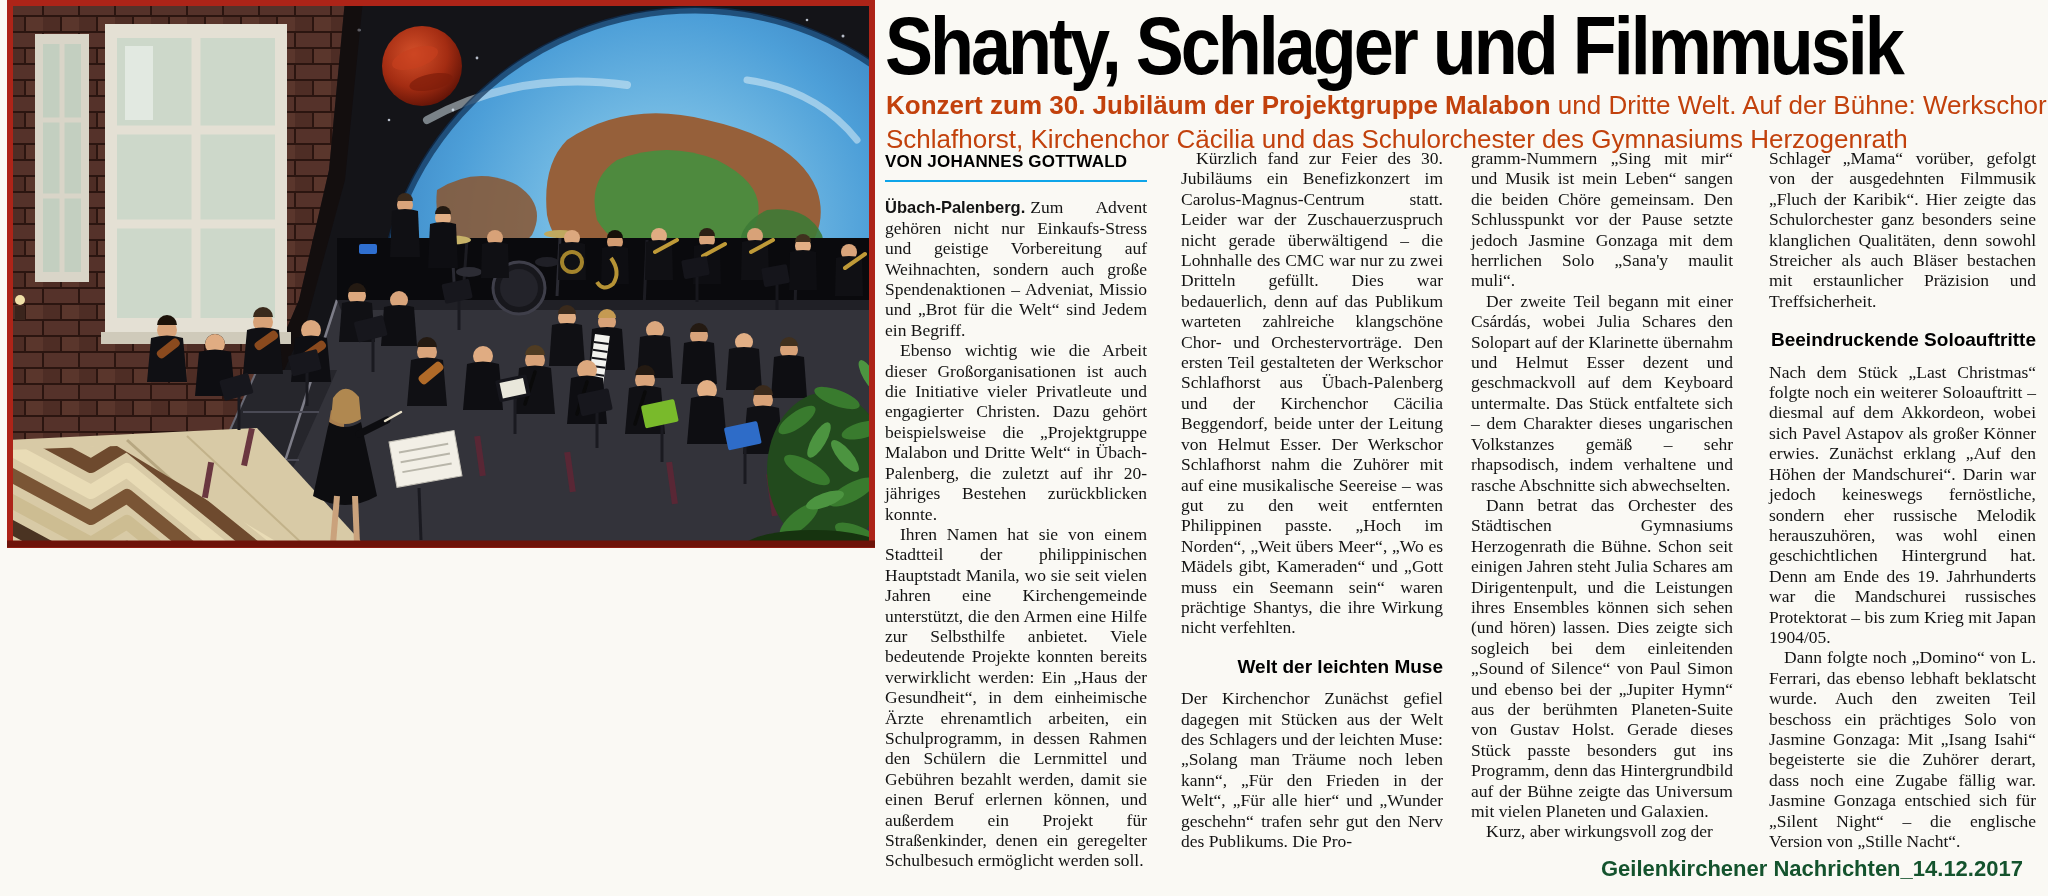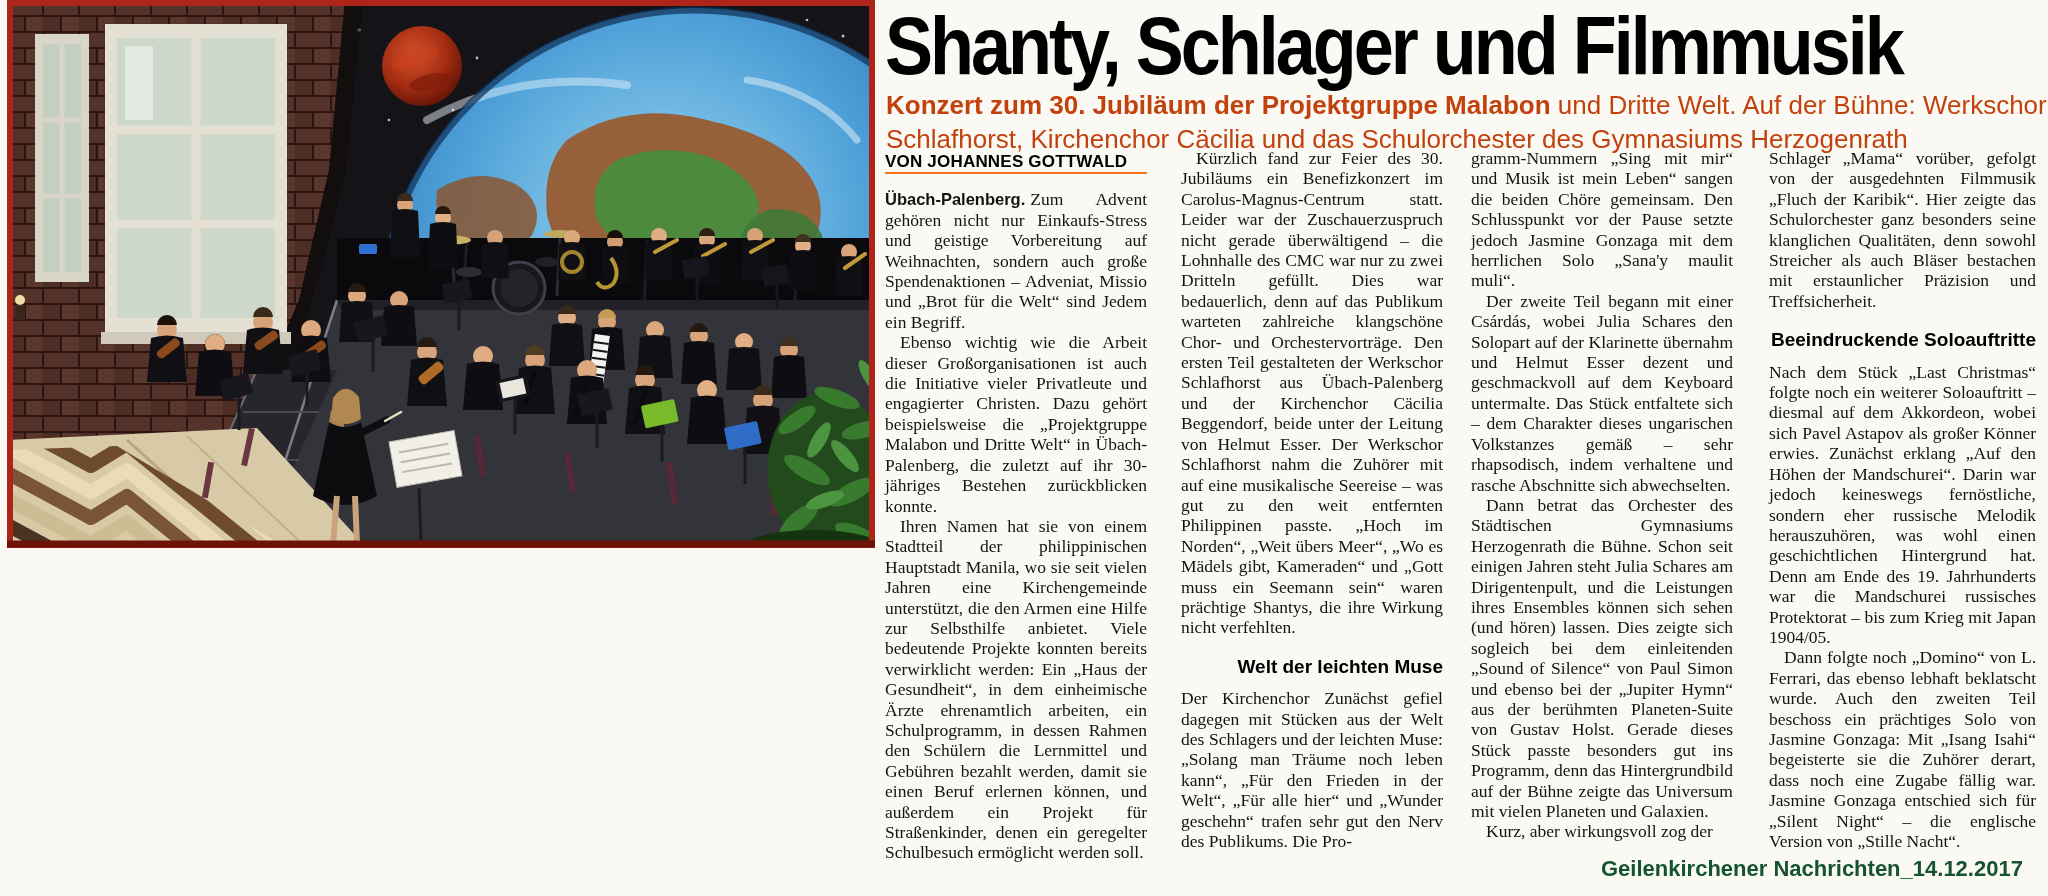--- a/index.html
+++ b/index.html
@@ -12,21 +12,21 @@
 
   
   .article{position:absolute;left:878px;top:0;width:1170px;height:896px;}
   .headline{position:absolute;left:0;top:0;margin:0;font-weight:700;font-size:72px;
             letter-spacing:-3px;color:#000;transform:scale(1,1.12);transform-origin:left top;
             white-space:nowrap;}
   .subheadline{position:absolute;left:1px;top:88px;width:1162px;font-size:26px;line-height:34px;color:#c2410c;}
   .subheadline b{font-weight:700;}
 
   .byline{font-weight:700;font-size:17px;letter-spacing:.2px;color:#000;
-          border-bottom:2px solid #f97316;padding-bottom:0;margin-bottom:15px;
+          border-bottom:2px solid #0ea5e9;padding-bottom:8px;margin-bottom:15px;
           font-family:"Liberation Sans",sans-serif;}
 
   .col{position:absolute;width:262px;font-family:"Liberation Serif",serif;
        font-size:17.5px;line-height:20.4px;color:#131313;text-align:justify;
        hyphens:auto;-webkit-hyphens:auto;}
   .col p{margin:0;}
   .col p.ind{text-indent:15px;}
   .lead{font-weight:700;font-family:"Liberation Sans",sans-serif;font-size:16.5px;margin-right:5px;}
   .subhead{font-family:"Liberation Sans",sans-serif;font-weight:700;font-size:19px;
            margin:19px 0 11px 0;color:#000;text-align:right;}
@@ -469,21 +469,21 @@
   </div>
 
   <div class="article">
     <h1 class="headline">Shanty, Schlager und Filmmusik</h1>
 
     <div class="subheadline"><b>Konzert zum 30. Jubiläum der Projektgruppe Malabon</b><span> und Dritte Welt. Auf der Bühne: Werkschor Schlafhorst, Kirchenchor Cäcilia und das Schulorchester des Gymnasiums Herzogenrath</span></div>
 
     <div class="col col1">
       <div class="byline">VON JOHANNES GOTTWALD</div>
       <p><span class="lead">Übach-Palenberg.</span><span>Zum Advent gehören nicht nur Einkaufs-Stress und geistige Vorbereitung auf Weihnachten, sondern auch große Spendenaktionen – Adveniat, Missio und „Brot für die Welt“ sind Jedem ein Begriff.</span></p>
-      <p class="ind">Ebenso wichtig wie die Arbeit dieser Großorganisationen ist auch die Initiative vieler Privatleute und engagierter Christen. Dazu gehört beispielsweise die „Projektgruppe Malabon und Dritte Welt“ in Übach-Palenberg, die zuletzt auf ihr 30-jähriges Bestehen zurückblicken konnte.</p>
+      <p class="ind">Ebenso wichtig wie die Arbeit dieser Großorganisationen ist auch die Initiative vieler Privatleute und engagierter Christen. Dazu gehört beispielsweise die „Projektgruppe Malabon und Dritte Welt“ in Übach-Palenberg, die zuletzt auf ihr 20-jähriges Bestehen zurückblicken konnte.</p>
       <p class="ind">Ihren Namen hat sie von einem Stadtteil der philippinischen Hauptstadt Manila, wo sie seit vielen Jahren eine Kirchengemeinde unterstützt, die den Armen eine Hilfe zur Selbsthilfe anbietet. Viele bedeutende Projekte konnten bereits verwirklicht werden: Ein „Haus der Gesundheit“, in dem einheimische Ärzte ehrenamtlich arbeiten, ein Schulprogramm, in dessen Rahmen den Schülern die Lernmittel und Gebühren bezahlt werden, damit sie einen Beruf erlernen können, und außerdem ein Projekt für Straßenkinder, denen ein geregelter Schulbesuch ermöglicht werden soll.</p>
     </div>
 
     <div class="col col2">
       <p class="ind">Kürzlich fand zur Feier des 30. Jubiläums ein Benefizkonzert im Carolus-Magnus-Centrum statt. Leider war der Zuschauerzuspruch nicht gerade überwältigend – die Lohnhalle des CMC war nur zu zwei Dritteln gefüllt. Dies war bedauerlich, denn auf das Publikum warteten zahlreiche klangschöne Chor- und Orchestervorträge. Den ersten Teil gestalteten der Werkschor Schlafhorst aus Übach-Palenberg und der Kirchenchor Cäcilia Beggendorf, beide unter der Leitung von Helmut Esser. Der Werkschor Schlafhorst nahm die Zuhörer mit auf eine musikalische Seereise – was gut zu den weit entfernten Philippinen passte. „Hoch im Norden“, „Weit übers Meer“, „Wo es Mädels gibt, Kameraden“ und „Gott muss ein Seemann sein“ waren prächtige Shantys, die ihre Wirkung nicht verfehlten.</p>
       <div class="subhead">Welt der leichten Muse</div>
       <p>Der Kirchenchor Zunächst gefiel dagegen mit Stücken aus der Welt des Schlagers und der leichten Muse: „Solang man Träume noch leben kann“, „Für den Frieden in der Welt“, „Für alle hier“ und „Wunder geschehn“ trafen sehr gut den Nerv des Publikums. Die Pro-</p>
     </div>
 
     <div class="col col3">

